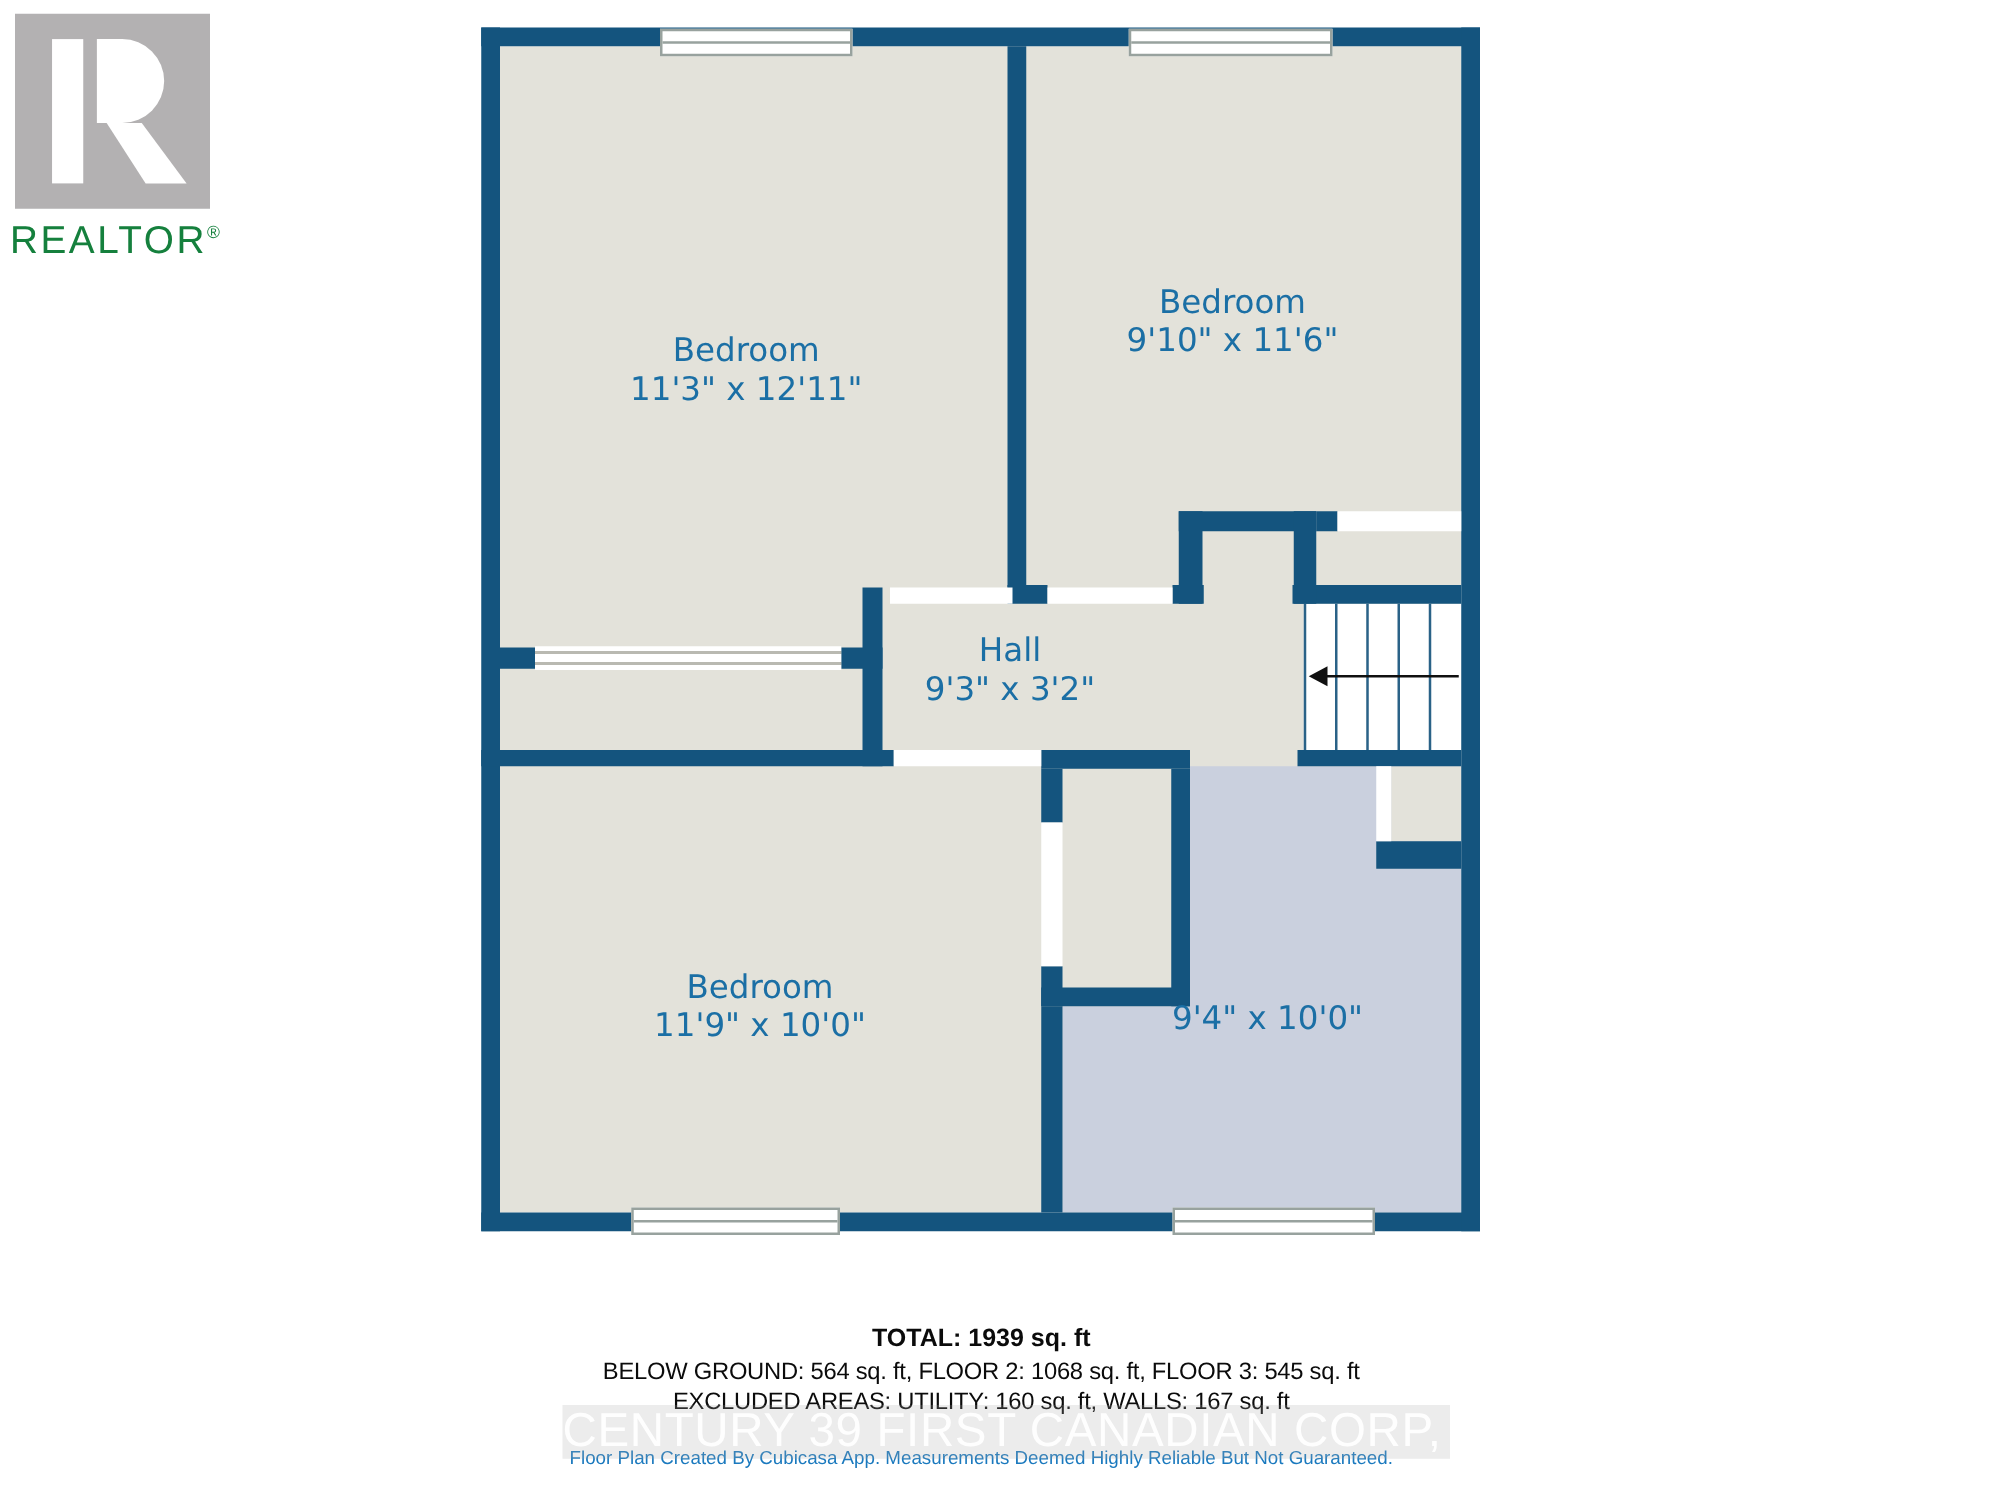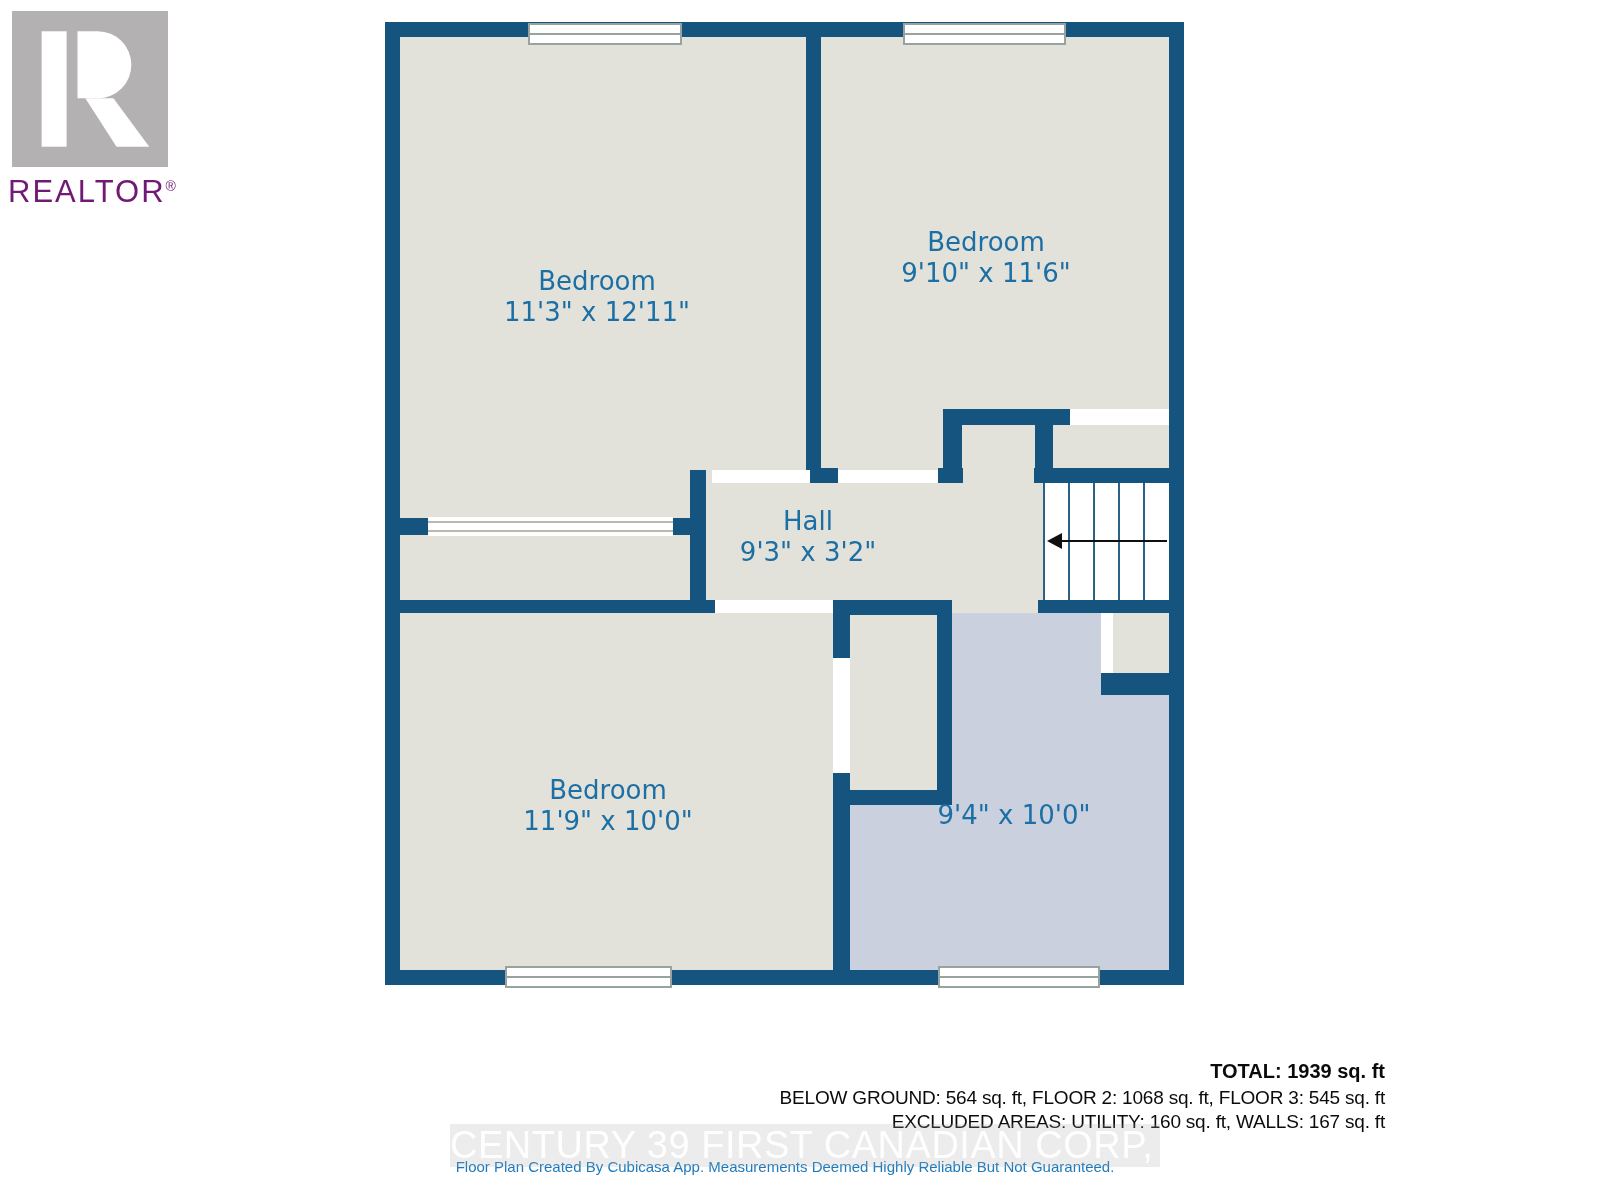--- a/index.html
+++ b/index.html
@@ -18,23 +18,23 @@
           background:#ffffff;border-left:2px solid #2a6287;box-sizing:border-box;z-index:3;}
   .tread{position:absolute;top:0;width:2px;height:117px;background:#2a6287;}
   .arrow-line{position:absolute;left:12px;top:57px;width:110px;height:2px;background:#101010;}
   .arrow-head{position:absolute;left:2px;top:50px;width:0;height:0;
           border-top:8px solid transparent;border-bottom:8px solid transparent;
           border-right:15px solid #101010;}
   .slider{position:absolute;left:428px;top:517px;width:245px;height:19px;z-index:5;
           background:linear-gradient(to bottom,#ffffff 0 4px,#b9b9b1 4px 6px,#ffffff 6px 13px,#b9b9b1 13px 15px,#ffffff 15px 100%);}
   .logo-box{position:absolute;left:12px;top:8px;z-index:6;}
   .logo-word{position:absolute;left:8px;top:174px;width:220px;z-index:6;
-          color:#701a75;font-size:31px;letter-spacing:2px;font-family:"Liberation Sans",sans-serif;}
+          color:#15803d;font-size:31px;letter-spacing:2px;font-family:"Liberation Sans",sans-serif;}
   .logo-word sup{font-size:14px;}
-  .footer{position:absolute;left:185px;top:1060px;width:1200px;text-align:right;z-index:6;
+  .footer{position:absolute;left:185px;top:1060px;width:1200px;text-align:center;z-index:6;
           font-family:"Liberation Sans",sans-serif;color:#0b0b0b;}
   .f-total{font-size:20px;font-weight:700;margin:0 0 4px 0;}
   .f-line{font-size:19px;font-weight:400;margin:0 0 2px 0;letter-spacing:-0.2px;}
   .watermark{position:absolute;left:450px;top:1124px;width:710px;text-align:center;z-index:7;
           font-size:38px;color:rgba(255,255,255,0.95);letter-spacing:0.5px;
           background:rgba(170,170,170,0.22);white-space:nowrap;
           font-family:"Liberation Sans",sans-serif;}
   .disclaimer{position:absolute;left:185px;top:1158px;width:1200px;text-align:center;z-index:6;
           color:#1a79be;font-size:15px;font-family:"Liberation Sans",sans-serif;}
 </style>

